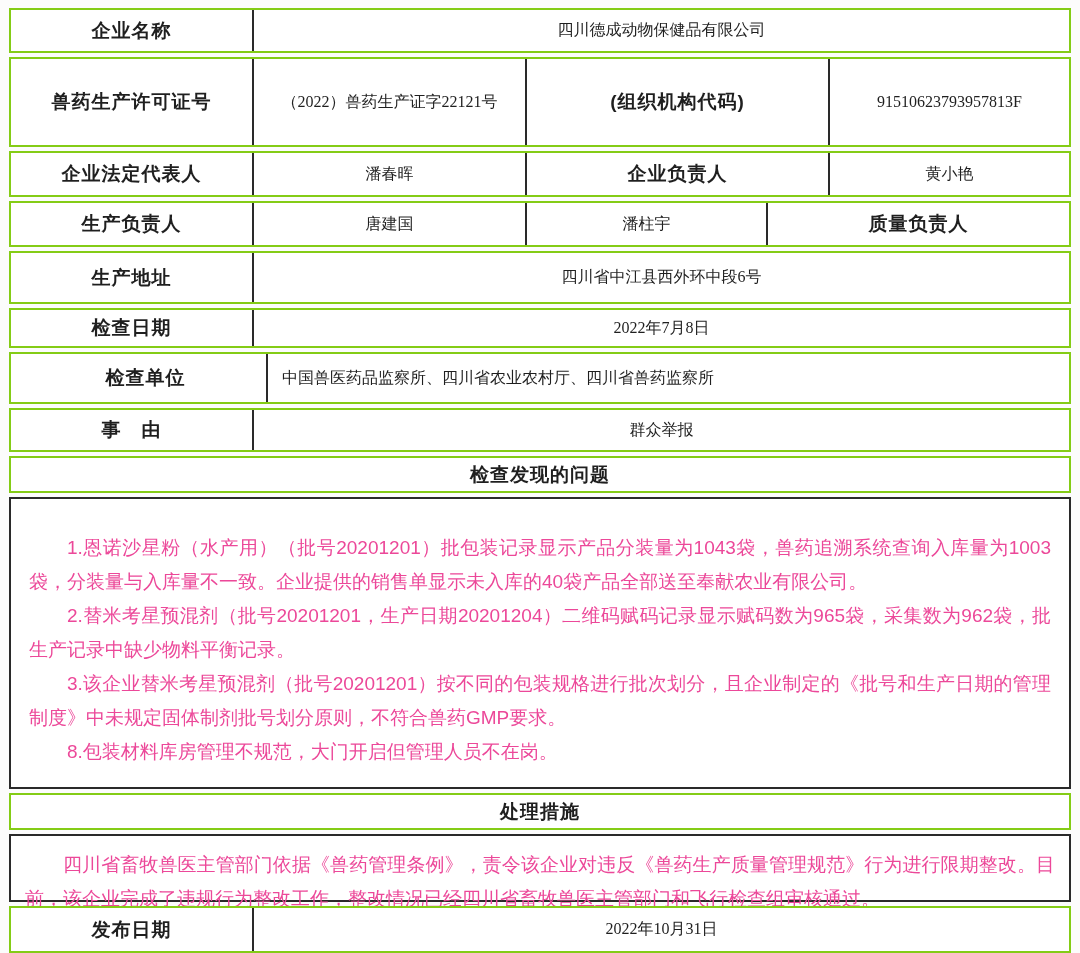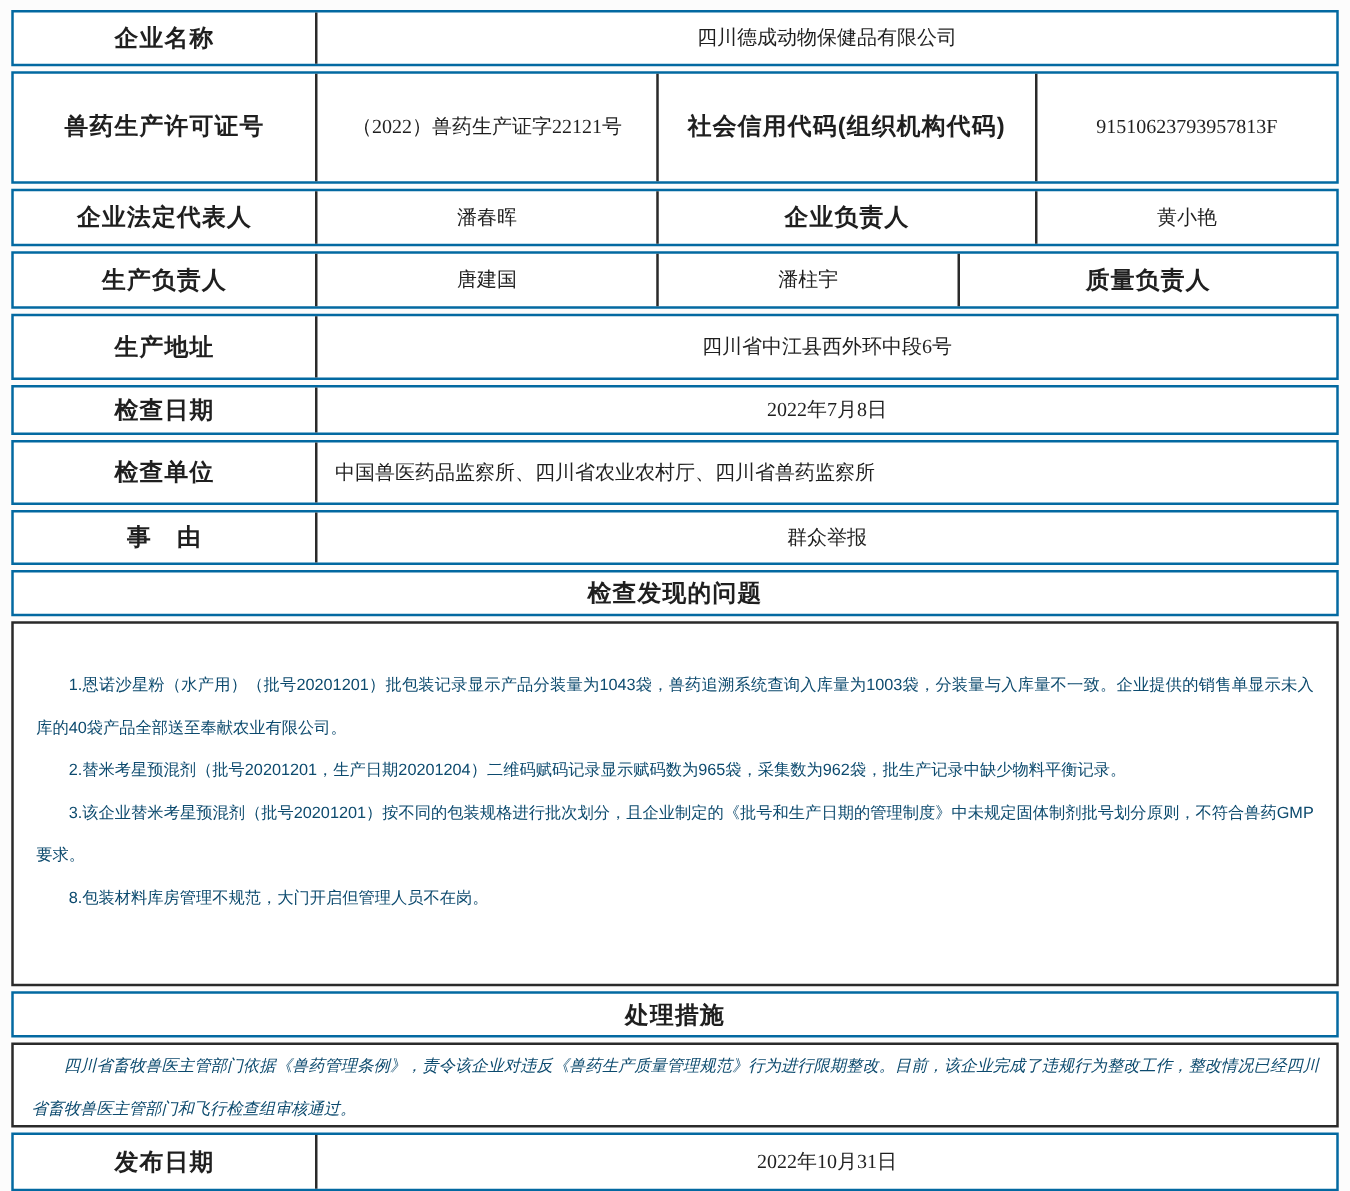--- a/index.html
+++ b/index.html
@@ -12,52 +12,52 @@
   }
   .doc {
     width:1062px;
     margin:8px auto 0 auto;
     display:flex;
     flex-direction:column;
     gap:4px;
   }
   .row {
     display:flex;
-    border:2px solid #0369a1;
+    border:2px solid #84cc16;
     background:#ffffff;
   }
   .cell { display:flex; align-items:center; justify-content:center; text-align:center; }
   .cell + .cell { border-left:2px solid #2a2a2a; }
   .c1 { width:241px; flex:0 0 auto; }
   .c2 { width:273px; flex:0 0 auto; }
   .c3 { width:303px; flex:0 0 auto; }
   .c4 { flex:1 1 auto; }
   .wide { flex:1 1 auto; }
   .lbl { font-weight:700; font-size:19px; letter-spacing:1px; }
   .val { font-size:16px;font-family:Liberation Serif, serif; }
   .left { justify-content:flex-start; text-align:left; padding-left:14px; padding-right:10px; }
   .two-line { flex-direction:row; line-height:44px; }
   .h45 { height:45px; } .h90 { height:90px; } .h46 { height:46px; }
-  .h53 { height:53px; } .h40 { height:40px; } .h52 { height:52px; }
+  .h53 { height:53px; } .h40 { height:40px; } .h52 { height:52px;padding-left:14px; }
   .h44 { height:44px; } .h47 { height:47px; }
   .section-header { height:37px; }
   .section-header .cell { width:100%; }
   .textblock {
     display:block;
     background:#ffffff;
     border:2px solid #2a2a2a;
   }
   .problems-body { height:292px; padding:32px 18px 0 18px; }
-  .measures-body { height:68px; padding:0 14px 0 14px;font-style:italic; }
+  .measures-body { height:68px; padding:12px 14px 0 14px; }
   .textblock p {
-    font-size:13px;
+    font-size:19px;
     line-height:34px;
     text-indent:2em;
     text-align:justify;
-    color:#0c4a6e;
+    color:#ec4899;
   }
 </style>
 </head>
 <body>
 
 <div class="doc">
 
   <div class="row h45">
     <div class="cell c1 lbl">企业名称</div>
     <div class="cell wide val">四川德成动物保健品有限公司</div>
@@ -66,21 +66,20 @@
   <div class="row h90">
     <div class="cell c1 lbl two-line">
       <span>兽药生产</span>
       <span>许可证号</span>
     </div>
     <div class="cell c2 val two-line">
       <span>（2022）兽药生产证字</span>
       <span>22121号</span>
     </div>
     <div class="cell c3 lbl two-line">
-      <span>社会信用代码</span>
       <span>(组织机构代码)</span>
     </div>
     <div class="cell c4 val">91510623793957813F</div>
   </div>
 
   <div class="row h46">
     <div class="cell c1 lbl">企业法定代表人</div>
     <div class="cell c2 val">潘春晖</div>
     <div class="cell c3 lbl">企业负责人</div>
     <div class="cell c4 val">黄小艳</div>

